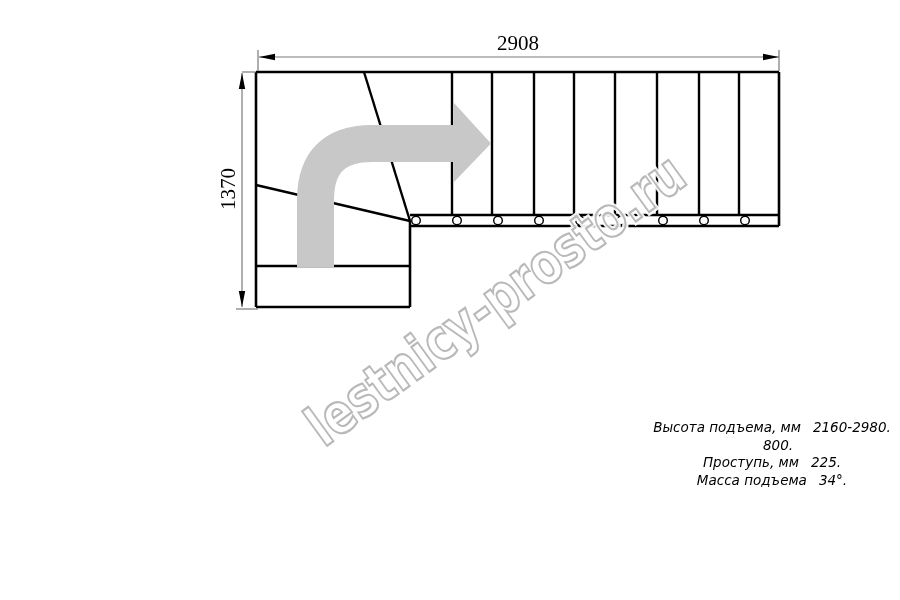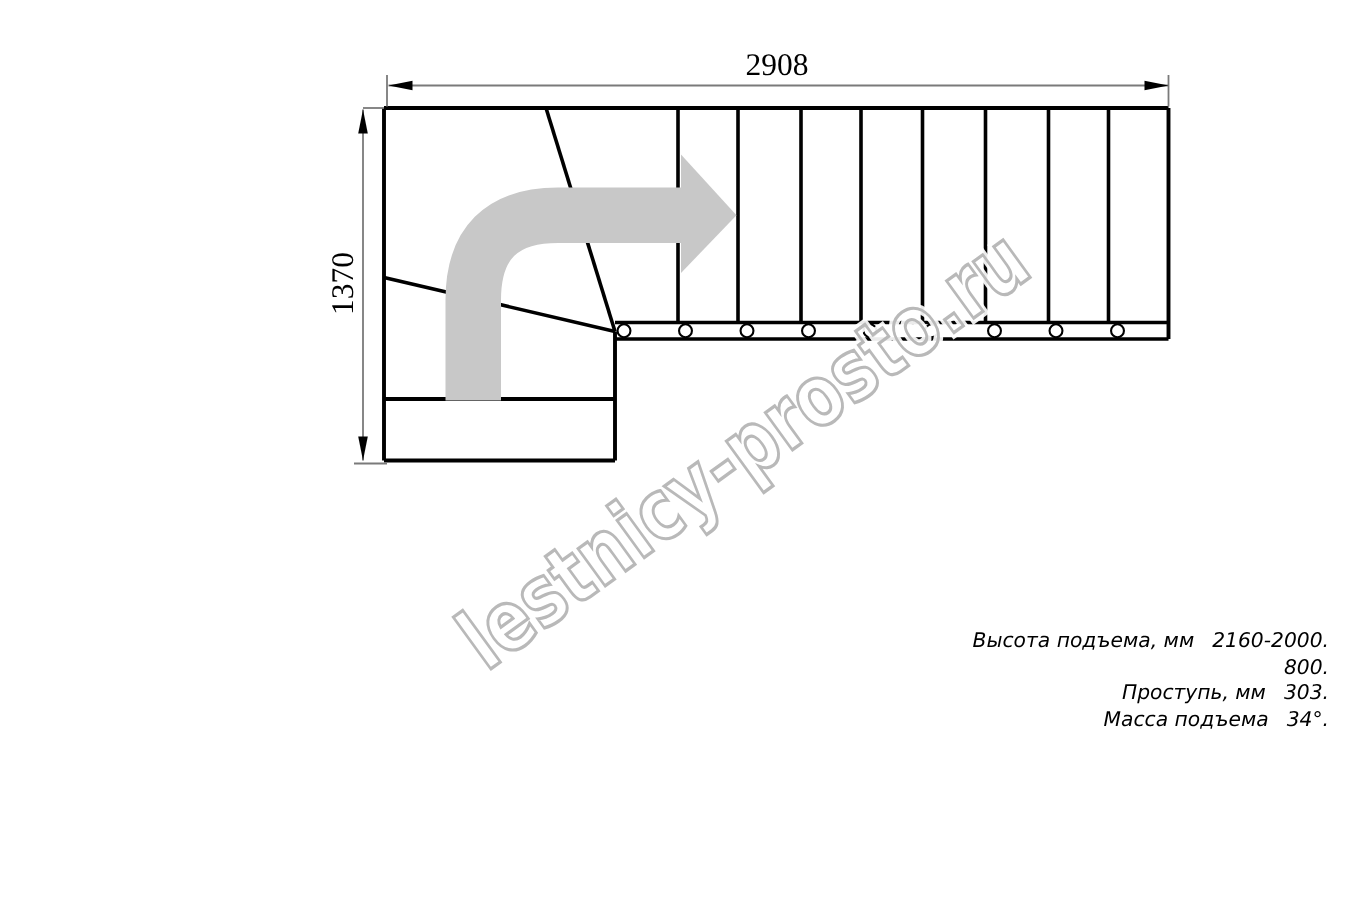--- a/index.html
+++ b/index.html
@@ -26,21 +26,21 @@
   }
   .wm-front{
     font-family:"DejaVu Sans",sans-serif;font-weight:bold;
     fill:none;stroke:#b9b9b9;stroke-width:2.2;
   }
   #spec-table{
     position:absolute;left:616px;top:419px;width:228px;
     font-family:"DejaVu Sans",sans-serif;
     font-style:italic;font-size:13.5px;line-height:17.7px;color:#000000;
   }
-  .spec-row{display:flex;justify-content:flex-end;white-space:nowrap;}
+  .spec-row{display:flex;justify-content:center;white-space:nowrap;}
   .spec-label{text-align:left;}
   .spec-value{text-align:right;margin-left:12px;}
 </style>
 </head>
 <body>
 
 <div id="stage">
 
   <svg id="plan-svg" width="900" height="600" viewBox="0 0 900 600">
 
@@ -110,28 +110,28 @@
 
     <g transform="translate(456,303) rotate(-36)">
       <text class="wm-halo" x="0" y="0" text-anchor="middle" dominant-baseline="middle" font-size="56" textLength="452" lengthAdjust="spacingAndGlyphs">lestnicy-prosto.ru</text>
       <text class="wm-front" x="0" y="0" text-anchor="middle" dominant-baseline="middle" font-size="56" textLength="452" lengthAdjust="spacingAndGlyphs">lestnicy-prosto.ru</text>
     </g>
   </svg>
 
   <div id="spec-table">
     <div class="spec-row">
       <span class="spec-label">Высота подъема, мм</span>
-      <span class="spec-value">2160-2000.</span>
+      <span class="spec-value">2160-2980.</span>
     </div>
     <div class="spec-row">
       <span class="spec-value">800.</span>
     </div>
     <div class="spec-row">
       <span class="spec-label">Проступь, мм</span>
-      <span class="spec-value">303.</span>
+      <span class="spec-value">225.</span>
     </div>
     <div class="spec-row">
       <span class="spec-label">Масса подъема</span>
       <span class="spec-value">34°.</span>
     </div>
   </div>
 
 </div>
 
 </body></html>

